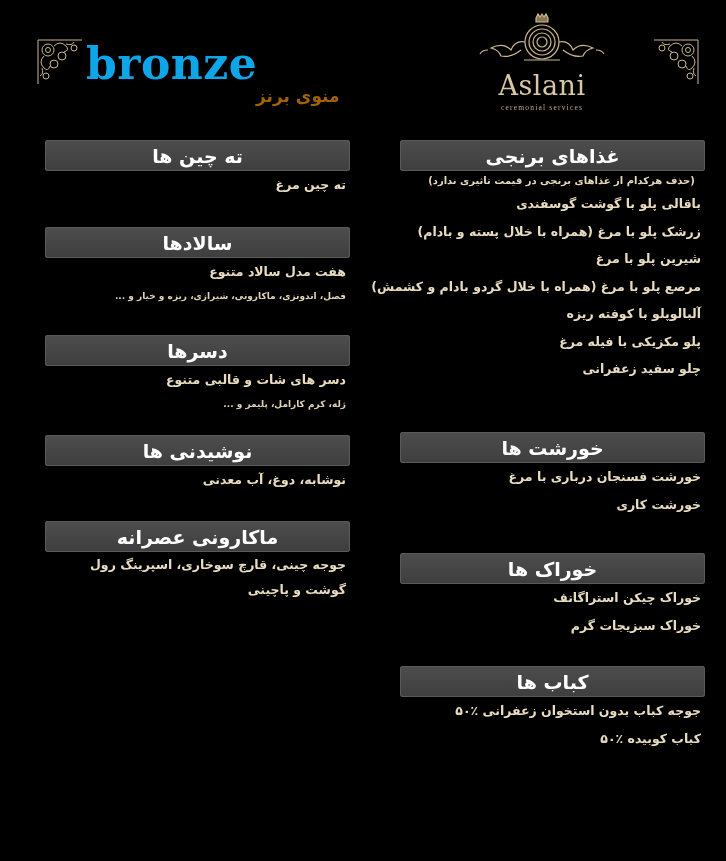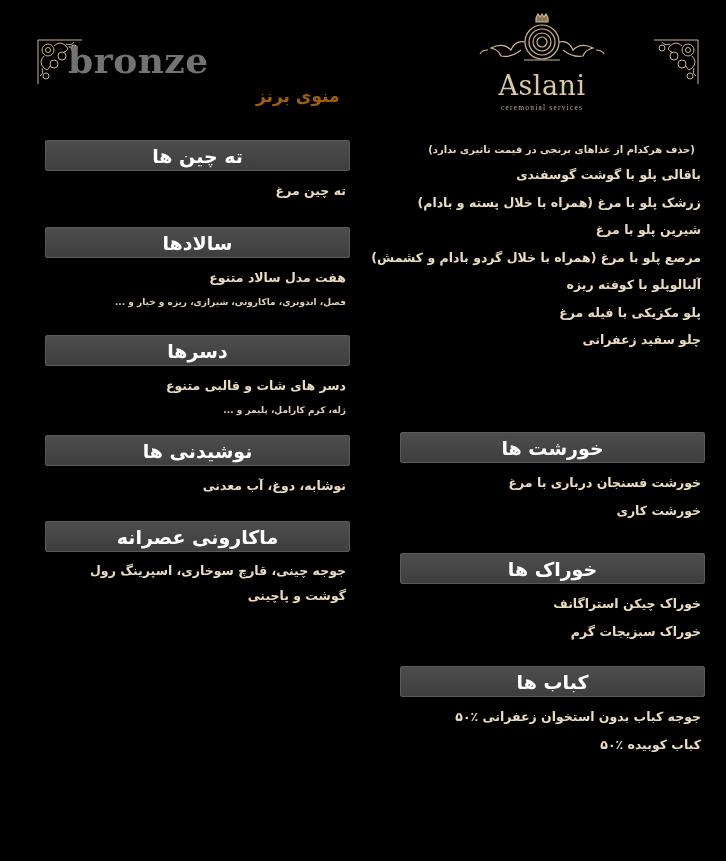--- a/index.html
+++ b/index.html
@@ -5,23 +5,23 @@
     * { box-sizing: border-box; margin: 0; padding: 0; }
     html, body { width: 726px; height: 861px; background: #000; overflow: hidden; }
     body { position: relative; font-family: "DejaVu Sans", sans-serif; color: #e8dcc4; }
 
     .ornament { position: absolute; width: 48px; height: 48px; }
     .ornament svg { width: 100%; height: 100%; display: block; }
     .orn-left { left: 36px; top: 38px; }
     .orn-right { left: 652px; top: 38px; transform: scaleX(-1); }
 
     .brand-title {
-      position: absolute; left: 68px; top: 42px;
+      position: absolute; left: 86px; top: 42px;
       font-family: "DejaVu Serif", serif; font-weight: bold;
-      font-size: 36px; color: #737373; letter-spacing: 0.5px; line-height: 1;
+      font-size: 44px; color: #0ea5e9; letter-spacing: 0.5px; line-height: 1;
     }
     .brand-sub {
       position: absolute; left: 222px; top: 88px;
       font-family: "DejaVu Sans", sans-serif; font-weight: bold;
       font-size: 17px; color: #a16207; direction: rtl; line-height: 1; margin-left: 34px;
     }
 
     .logo { position: absolute; left: 478px; top: 12px; width: 128px; height: 104px; text-align: center; }
     .logo-crest { width: 128px; height: 58px; display: block; }
     .logo-name {
@@ -39,21 +39,21 @@
 
     .section { position: absolute; right: 0; width: 305px; }
     .pill {
       width: 305px; height: 31px; border-radius: 3px;
       background: linear-gradient(#4d4d4d, #3e3e3e);
       box-shadow: inset 0 0 0 1px #5a5a5a;
       display: flex; align-items: center; justify-content: center;
       font-weight: bold; font-size: 19px; color: #ffffff;
       direction: rtl;
     }
-    .items { padding-right: 4px; margin-top: 6px; }
+    .items { padding-right: 4px; }
     .note {
       font-size: 10px; font-weight: bold; color: #e6d9bf;
       text-align: center; margin-top: 4px; margin-bottom: 4px; padding-left: 18px;
     }
     .item {
       font-size: 12.5px; font-weight: bold; color: #e9dcc0;
       line-height: 27.5px; white-space: nowrap;
     }
     .item.small { font-size: 9px; line-height: 20px; font-weight: bold; color: #e1d3b8; }
     .item.wrap { white-space: normal; line-height: 25px; width: 300px; }
@@ -109,20 +109,21 @@
     <path d="M10 38 q-6 0 -8 4"></path>
       <path d="M118 38 q6 0 8 4"></path>
     <path d="M46 48 h36"></path>
   </svg>
   <span class="logo-name">Aslani</span>
   <span class="logo-tag">ceremonial services</span>
 </div>
 
 <div class="col col-right">
   <div class="section" style="top:0">
+    <div class="pill">غذاهای برنجی</div>
     <div class="note">(حذف هرکدام از غذاهای برنجی در قیمت تاثیری ندارد)</div>
     <div class="items">
       <div class="item">باقالی پلو با گوشت گوسفندی</div>
       <div class="item">زرشک پلو با مرغ (همراه با خلال پسته و بادام)</div>
       <div class="item">شیرین پلو با مرغ</div>
       <div class="item">مرصع پلو با مرغ (همراه با خلال گردو بادام و کشمش)</div>
       <div class="item">آلبالوپلو با کوفته ریزه</div>
       <div class="item">پلو مکزیکی با فیله مرغ</div>
       <div class="item">چلو سفید زعفرانی</div>
     </div>

